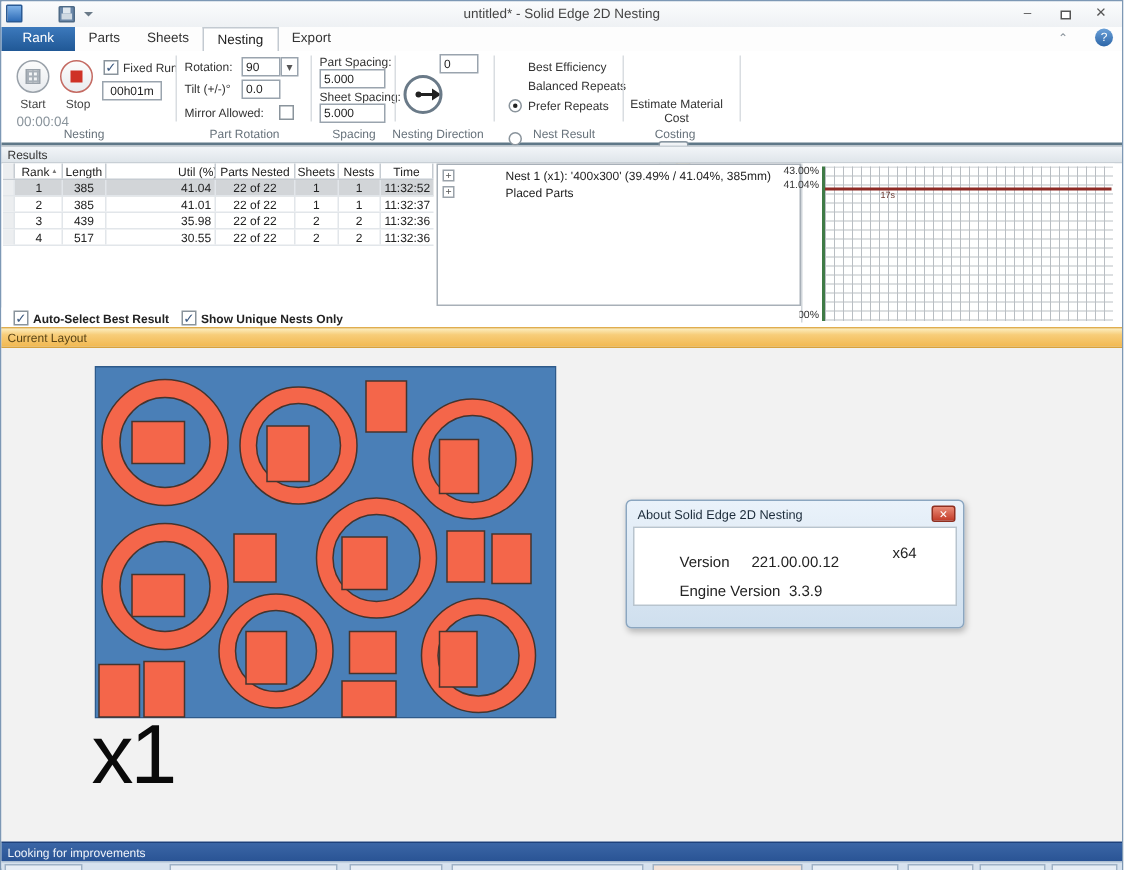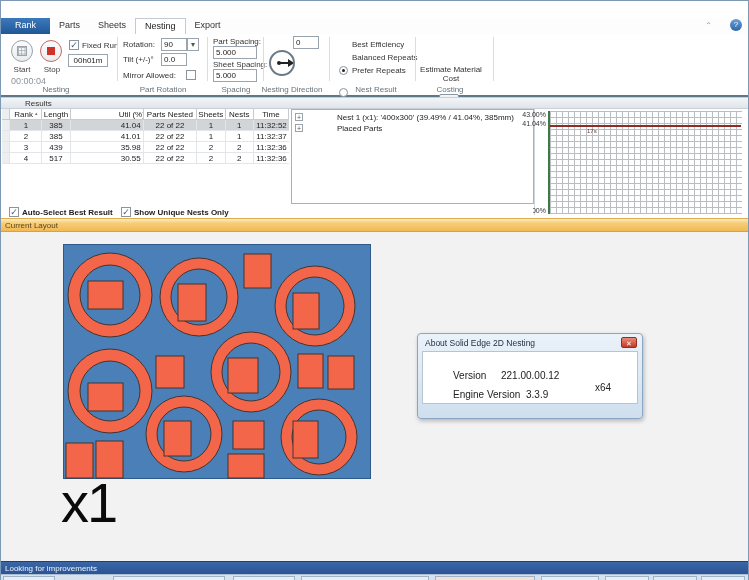--- a/index.html
+++ b/index.html
@@ -46,21 +46,21 @@
   #elapsed { font-size:9px; color:#8a949c; }
   .cb { width:10px; height:10px; border:1px solid #8a949c; background:#fff; font-size:9px; line-height:9px; text-align:center; color:#3d5a80; }
   .radio { width:9px; height:9px; border:1px solid #8a949c; border-radius:50%; background:#fff; position:relative; }
   .radio.sel::after { content:""; position:absolute; left:2px; top:2px; width:3px; height:3px; border-radius:50%; background:#222; }
   #dir-circle { width:26px; height:26px; border-radius:50%; border:2px solid #6a7a88; position:relative; }
   #cost-icon { width:20px; height:16px; background:linear-gradient(#f4f6f8,#c9d2da); border:1px solid #8a97a2; border-radius:2px; position:relative; }
   #cost-icon::after { content:""; position:absolute; right:-3px; bottom:-3px; width:9px; height:9px; border-radius:50%; background:radial-gradient(circle at 35% 35%, #ffe37a, #d9a92c); border:1px solid #a07d1e; }
 
   
   #results-bar { left:0; top:96px; width:100%; height:12px; background:linear-gradient(#f2f5f8,#dfe5ea); border-top:1px solid #c8cfd5; border-bottom:1px solid #c8cfd5; }
-  #results-bar div { padding:1px 0 0 4px; font-size:8px; color:#333;margin-left:20px; }
+  #results-bar div { padding:1px 0 0 4px; font-size:8px; color:#333; }
   #results-body { left:0; top:108px; width:100%; height:109px; background:#fff; }
 
   #table-wrap { left:1px; top:0px; width:287px; }
   .trow { display:flex; height:11px; border-bottom:1px solid #e2e6ea; }
   .trow.head { border-bottom:1px solid #c6ccd2; }
   .trow.sel { background:#d2d5d8; }
   .tc { font-size:8px; text-align:center; padding-top:1px; border-right:1px solid #e2e6ea; overflow:hidden; white-space:nowrap; }
   .head .tc { border-right:1px solid #c6ccd2; color:#222; }
   .c0 { width:10px; background:#eceef0; }
   .c1 { width:38px; } .c2 { width:34px; } .c3 { width:30px;margin-left:48px; } .c4 { width:64px; }
@@ -108,20 +108,29 @@
 
   
   #taskbar { left:0; top:573px; width:100%; height:7px; background:#d7e2ee; border-top:1px solid #aebfd2; }
   .tbox { position:absolute; top:1px; height:6px; border:1px solid #9fb2c6; background:#e8eef5; }
 </style>
 </head>
 <body>
 
 <div id="app">
 
+  <div id="titlebar" class="abs">
+    <div id="app-icon" class="abs"></div>
+    <div id="save-icon" class="abs"></div>
+    <div id="qat-arrow" class="abs"></div>
+    <div id="win-title" class="abs">untitled* - Solid Edge 2D Nesting</div>
+    <div id="btn-min" class="winbtn abs">–</div>
+    <div id="btn-restore" class="winbtn abs"><span></span></div>
+    <div id="btn-close" class="winbtn abs">✕</div>
+  </div>
 
   <div id="tabrow" class="abs">
     <div class="tab file">Rank</div>
     <div class="tab">Parts</div>
     <div class="tab">Sheets</div>
     <div class="tab active">Nesting</div>
     <div class="tab">Export</div>
   </div>
   <div id="ribbon-collapse" class="abs">⌃</div>
   <div id="help-btn" class="abs">?</div>
@@ -321,21 +330,21 @@
         <rect x="33" y="197" width="27" height="37" fill="#f4664a" stroke="#45342e" stroke-width="1"></rect>
       </svg>
     <div id="multiplier">x1</div>
 
     <div id="about">
       <div id="about-title">About Solid Edge 2D Nesting</div>
       <div id="about-close">✕</div>
       <div id="about-inner">
         <div class="about-row" style="left:30px;top:18px;">Version</div>
         <div class="about-row" style="left:78px;top:18px;text-align:right;">221.00.00.12</div>
-        <div class="about-row" style="left:172px;top:30px;">x64</div>
+        <div class="about-row" style="left:172px;top:12px;">x64</div>
         <div class="about-row" style="left:30px;top:37px;">Engine Version</div>
         <div class="about-row" style="left:103px;top:37px;">3.3.9</div>
       </div>
     </div>
 
   </div>
 
   <div id="statusbar" class="abs">
     <div>Looking for improvements</div>
   </div>

